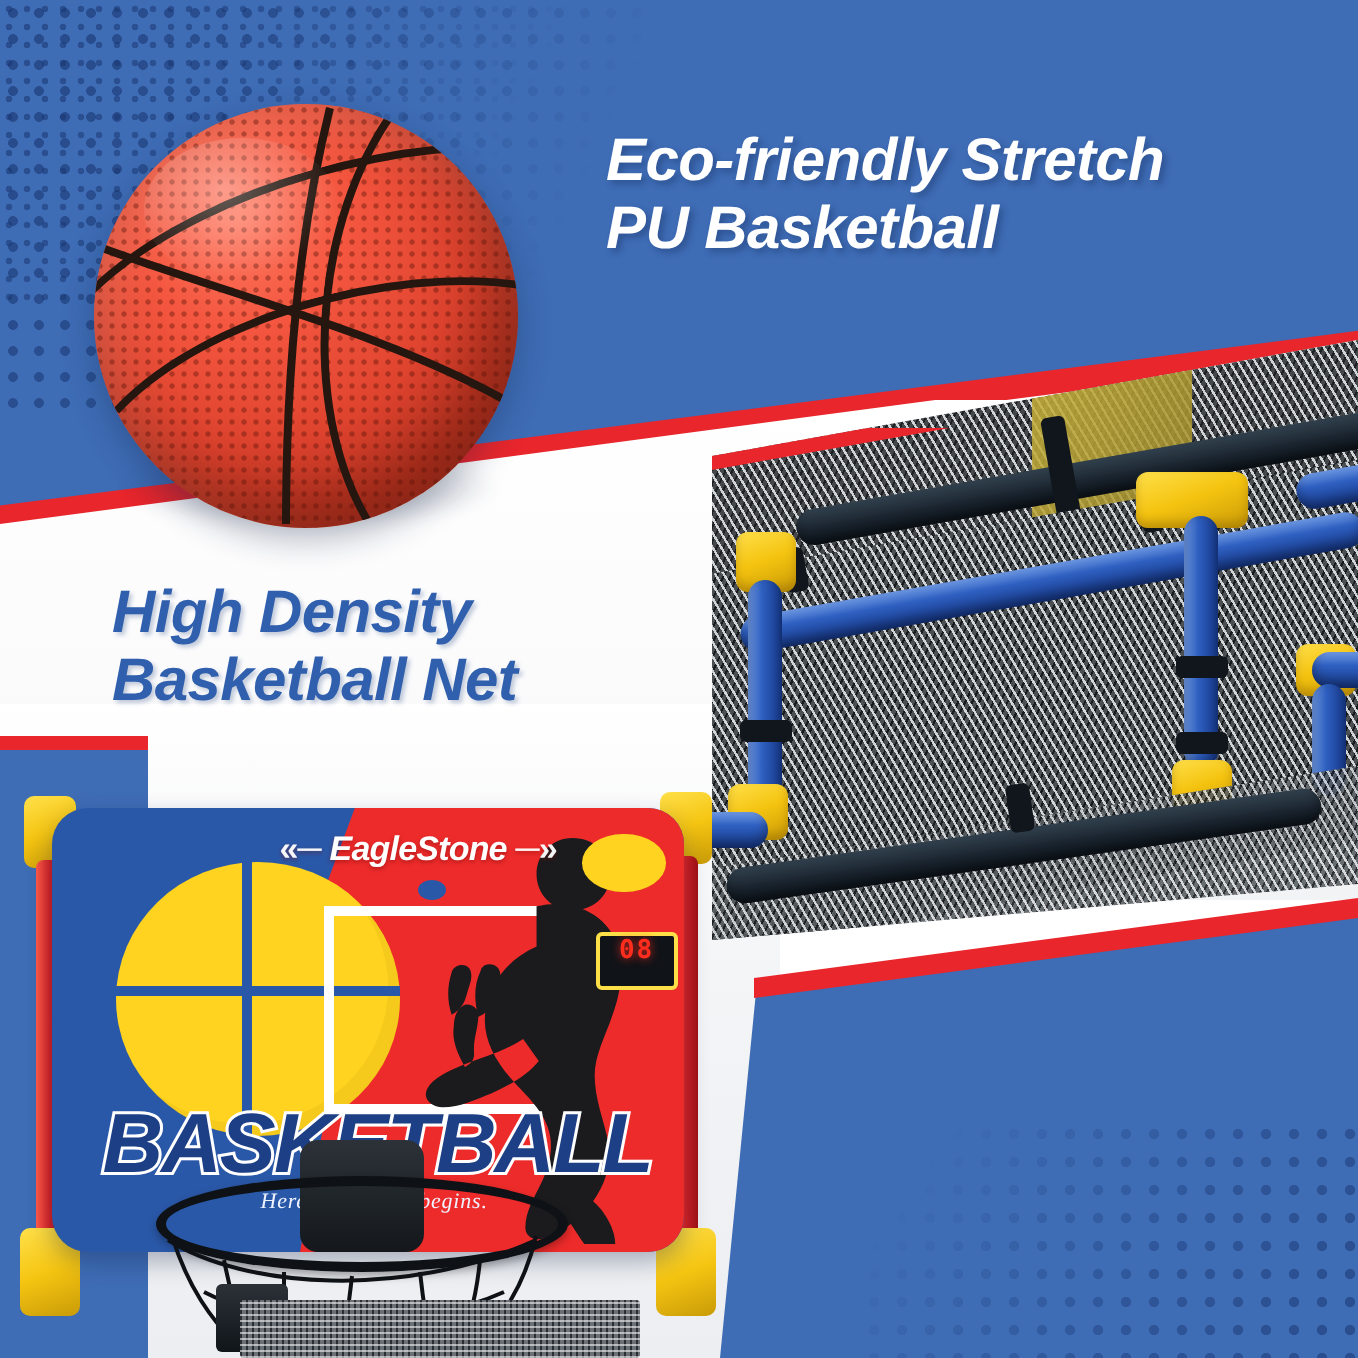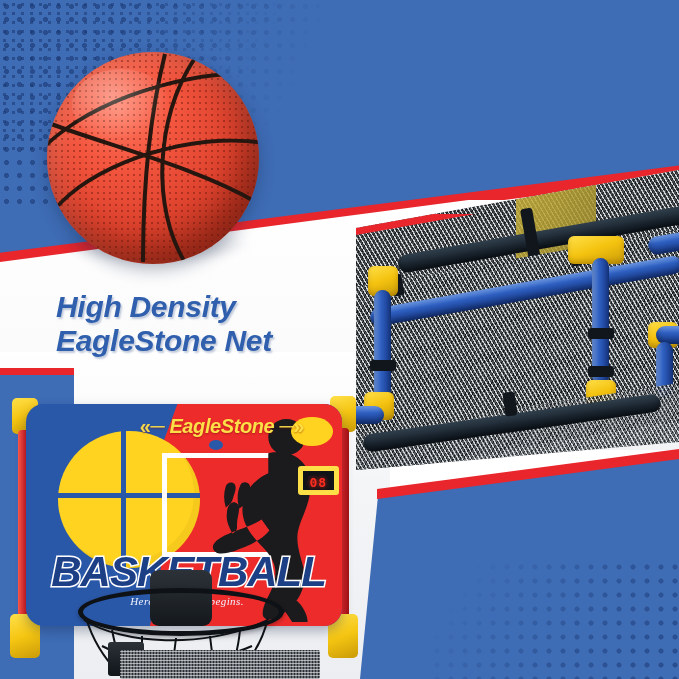--- a/index.html
+++ b/index.html
@@ -295,37 +295,37 @@
   }
   .bb-script {
     position:absolute; left:33%; top:86%;
     font-family:"Liberation Serif", serif;
     font-style:italic; font-size:11px; color:#eef3ff;
     letter-spacing:0.4px;
   }
   .scoreboard {
     position:absolute; left:86%; top:28%; width:13%; height:13%;
     background:#101318; border-radius:3px;
-    border:5px solid #fde047;
-    display:flex; align-items:flex-end; justify-content:center;
+    border:2px solid #fde047;
+    display:flex; align-items:flex-start; justify-content:center;
   }
   .scoreboard span {
     font-family:"DejaVu Sans Mono", monospace;
     color:#ff2d1e; font-size:13px; font-weight:bold;
     letter-spacing:1px;
     text-shadow:0 0 5px rgba(255,45,30,0.85);
   }
   .mini-ball {
     position:absolute; left:84%; top:6%; width:13%; height:13%;
     border-radius:50%; background:#ffd31f;
   }
   .logo {
     position:absolute; left:36%; top:5%;
-    color:#fde047; font-weight:bold; font-style:italic;
-    font-size:20px; letter-spacing:-0.4px;
+    color:#ffffff; font-weight:bold; font-style:italic;
+    font-size:17px; letter-spacing:-0.4px;
     white-space:nowrap;
     text-shadow:0 1px 2px rgba(120,10,10,0.5);
   }
   .logo .wing { font-style:normal; font-weight:bold; opacity:0.95; }
 
   
   .rim {
     position:absolute; left:78px; top:196px; width:206px; height:48px;
     border:5px solid #0e1216;
     border-radius:50%;
@@ -381,20 +381,22 @@
       <div class="seam seam-c2"></div>
       <div class="seam seam-c3"></div>
       <svg width="212" height="212" viewBox="0 0 212 212" style="position:absolute;left:0;top:0;">
         <path d="M118 2 C104 58 96 128 96 210" stroke="#25160f" stroke-width="4" fill="none"></path>
         <path d="M4 72 C70 96 150 116 209 150" stroke="#25160f" stroke-width="4" fill="none"></path>
       </svg>
       <div class="ball-gloss"></div>
     </div>
   </div>
 
+  <div class="headline" id="hl-ball">Eco-friendly Stretch
+PU Basketball</div>
 
   <div class="netphoto">
     <div class="mesh mesh-back"></div>
     <div class="yellowpanel"></div>
 
     <div class="tube tube-h tube-dark" style="left:40px; top:60px; width:300px; transform:rotate(-10deg);"></div>
     <div class="band" style="left:170px; top:38px; width:12px; height:70px; transform:rotate(-10deg);"></div>
 
     <div class="mesh mesh-front"></div>
 
@@ -420,21 +422,21 @@
     <div class="tube tube-v" style="left:300px; top:172px; height:56px;"></div>
 
     <div class="mesh mesh-floor"></div>
     <div class="tube tube-h tube-dark" style="left:6px; top:244px; width:300px; transform:rotate(-8deg);"></div>
     <div class="band" style="left:148px; top:222px; width:12px; height:24px; transform:rotate(-8deg);"></div>
 
     <div class="redtop"></div>
   </div>
 
   <div class="headline" id="hl-net">High Density
-EagleStone Net</div>
+Basketball Net</div>
 
   <div class="hoopunit">
 
     <div class="frame-joint" style="left:12px; top:6px; width:26px; height:36px;"></div>
     <div class="frame-post" style="left:18px; top:38px; width:13px; height:190px;"></div>
     <div class="frame-joint" style="left:10px; top:222px; width:30px; height:44px;"></div>
 
     <div class="frame-joint" style="left:330px; top:4px; width:26px; height:36px;"></div>
     <div class="frame-post" style="left:336px; top:36px; width:13px; height:192px;"></div>
     <div class="frame-joint" style="left:328px; top:222px; width:30px; height:44px;"></div>

